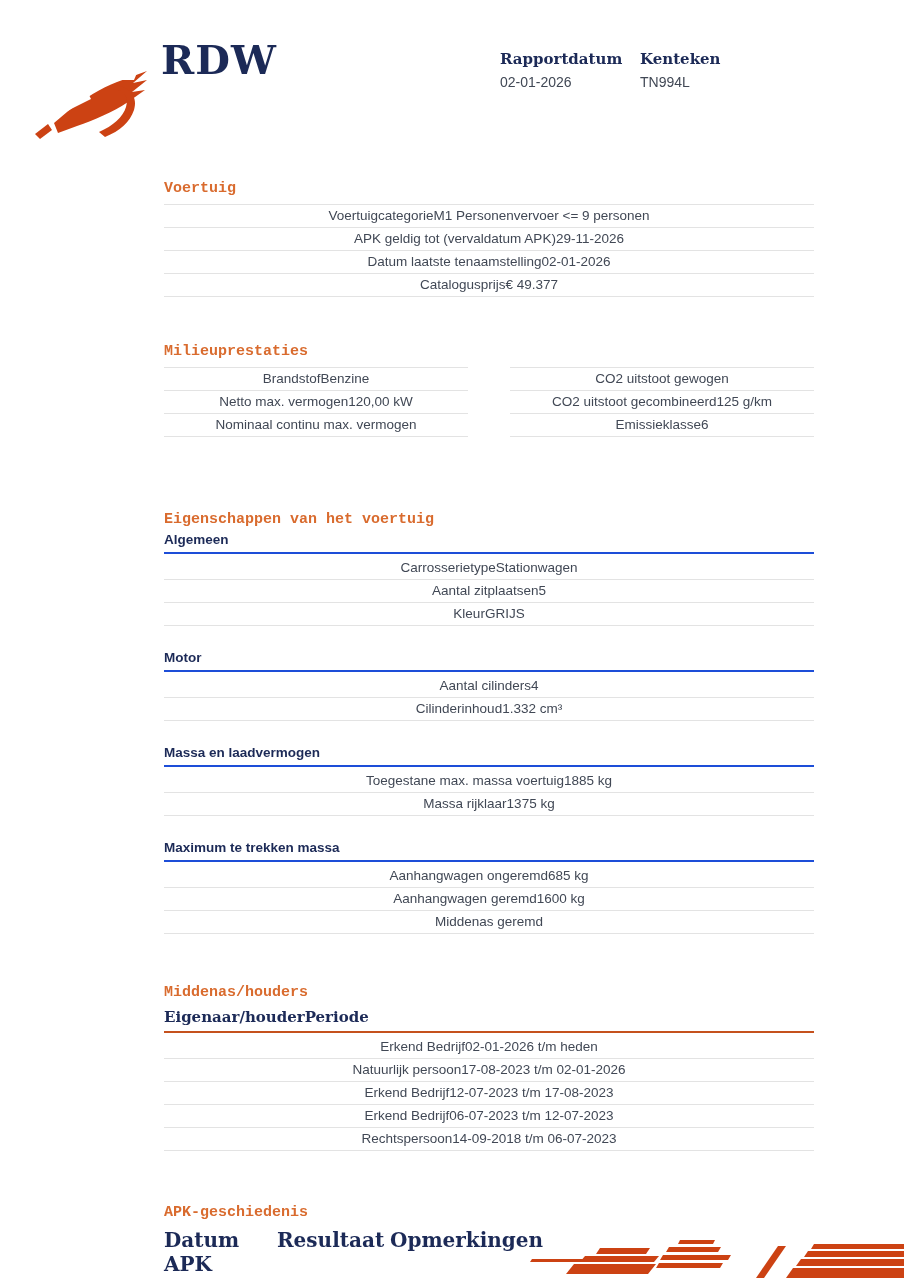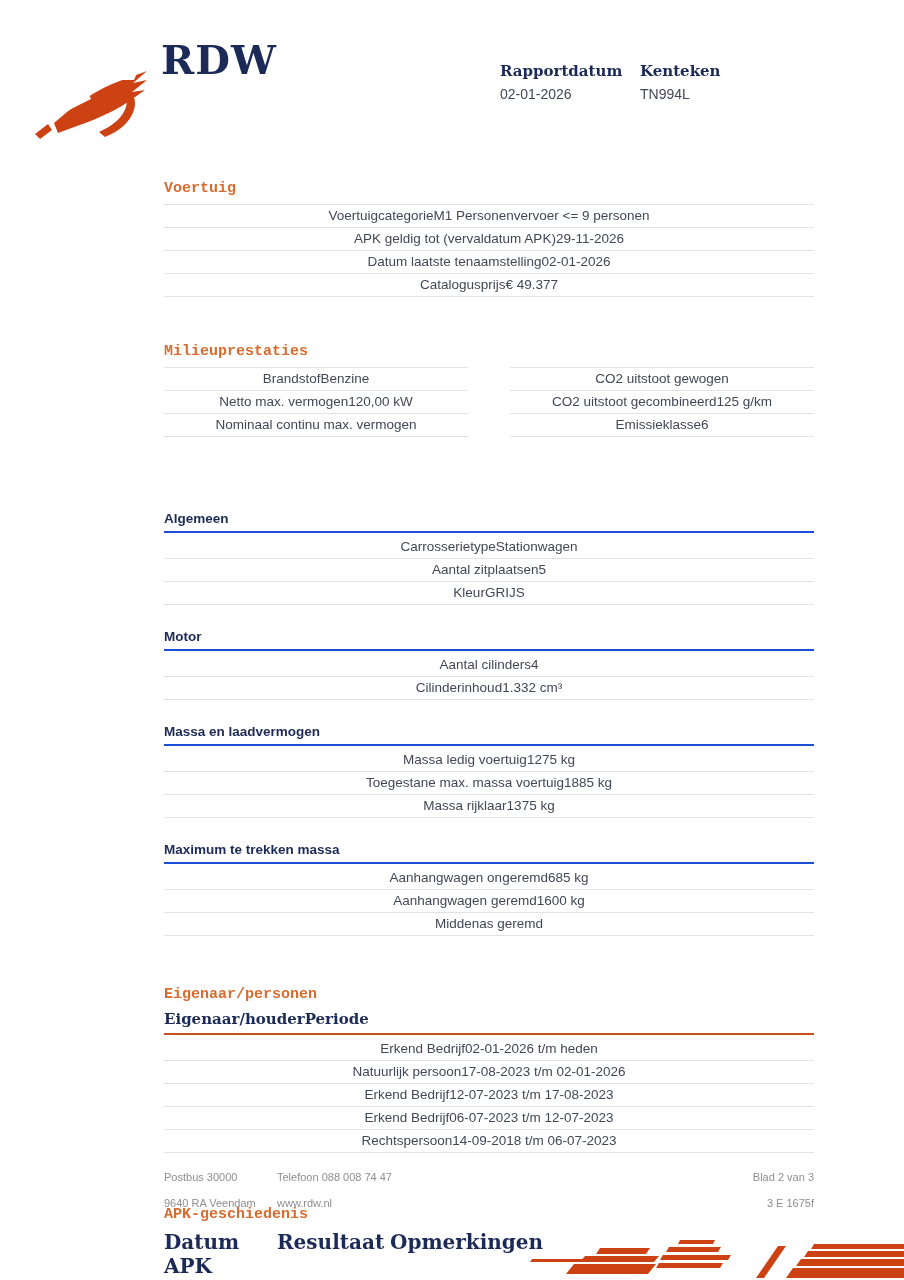--- a/index.html
+++ b/index.html
@@ -22,21 +22,21 @@
     font-family: "DejaVu Serif", serif;
     font-weight: 700; font-size: 40px; letter-spacing: 1px;
     color: #1c2a57;
   }
   .doc-header { position: absolute; left: 500px; top: 42px; width: 330px; }
   .doc-title {
     font-family: "DejaVu Serif", serif;
     font-weight: 700; font-size: 30px;
     color: #d96b2e; white-space: nowrap;
   }
-  .meta-row { display: flex; margin-top: 20px; }
+  .meta-row { display: flex; margin-top: 8px; }
   .meta-col { width: 140px; }
   .meta-label {
     font-family: "DejaVu Serif", serif;
     font-weight: 700; font-size: 15px; color: #1c2a57;
   }
   .meta-value { margin-top: 6px; font-size: 14px; color: #414855; }
 
   
   .content { position: absolute; left: 164px; top: 180px; width: 650px; }
 
@@ -189,20 +189,21 @@
           </div>
           <div class="row">
             <span class="lbl">Emissieklasse</span>
             <span class="val">6</span>
           </div>
         </div>
       </div>
     </div>
 
     <div class="sec-eigenschappen">
+      <div class="section-title">Eigenschappen van het voertuig</div>
 
       <div class="subsec">
         <div class="subsec-title">Algemeen</div>
         <div class="rows">
           <div class="row">
             <span class="lbl">Carrosserietype</span>
             <span class="val">Stationwagen</span>
           </div>
           <div class="row">
             <span class="lbl">Aantal zitplaatsen</span>
@@ -226,24 +227,20 @@
             <span class="lbl">Cilinderinhoud</span>
             <span class="val">1.332 cm³</span>
           </div>
         </div>
       </div>
 
       <div class="subsec">
         <div class="subsec-title">Massa en laadvermogen</div>
         <div class="rows">
           <div class="row">
-            <span class="lbl">Massa ledig voertuig</span>
-            <span class="val">1275 kg</span>
-          </div>
-          <div class="row">
             <span class="lbl">Toegestane max. massa voertuig</span>
             <span class="val">1885 kg</span>
           </div>
           <div class="row">
             <span class="lbl">Massa rijklaar</span>
             <span class="val">1375 kg</span>
           </div>
         </div>
       </div>
 
@@ -260,21 +257,21 @@
           </div>
           <div class="row">
             <span class="lbl">Middenas geremd</span>
             <span class="val"></span>
           </div>
         </div>
       </div>
     </div>
 
     <div class="sec-eigenaar">
-      <div class="section-title">Eigenaar/personen</div>
+      <div class="section-title">Middenas/houders</div>
       <div class="owner-head">
         <span>Eigenaar/houder</span>
         <span>Periode</span>
       </div>
       <div class="rows">
         <div class="row">
           <span class="lbl">Erkend Bedrijf</span>
           <span class="val">02-01-2026 t/m heden</span>
         </div>
         <div class="row">
@@ -300,32 +297,20 @@
       <div class="section-title">APK-geschiedenis</div>
       <div class="apk-head">
         <span class="apk-col1">Datum APK</span>
         <span class="apk-col2">Resultaat</span>
         <span class="apk-col3">Opmerkingen</span>
       </div>
     </div>
 
   </div>
 
-  <div class="footer">
-    <div class="footer-line">
-      <span class="f-col1">Postbus 30000</span>
-      <span class="f-col2">Telefoon 088 008 74 47</span>
-      <span class="f-col3">Blad 2 van 3</span>
-    </div>
-    <div class="footer-line">
-      <span class="f-col1">9640 RA Veendam</span>
-      <span class="f-col2">www.rdw.nl</span>
-      <span class="f-col3">3 E 1675f</span>
-    </div>
-  </div>
 
   <svg class="bottom-graphic" width="376" height="46" viewBox="0 0 376 46">
     <g fill="#cc4213">
       <polygon points="2,30 78,30 80,27 4,27"></polygon>
       <polygon points="38,42 120,42 128,32 46,32"></polygon>
       <polygon points="52,30 126,30 131,24 57,24"></polygon>
       <polygon points="68,22 118,22 122,16 72,16"></polygon>
       <polygon points="138,20 190,20 193,15 141,15"></polygon>
       <polygon points="132,28 200,28 203,23 135,23"></polygon>
       <polygon points="128,36 192,36 195,31 131,31"></polygon>

